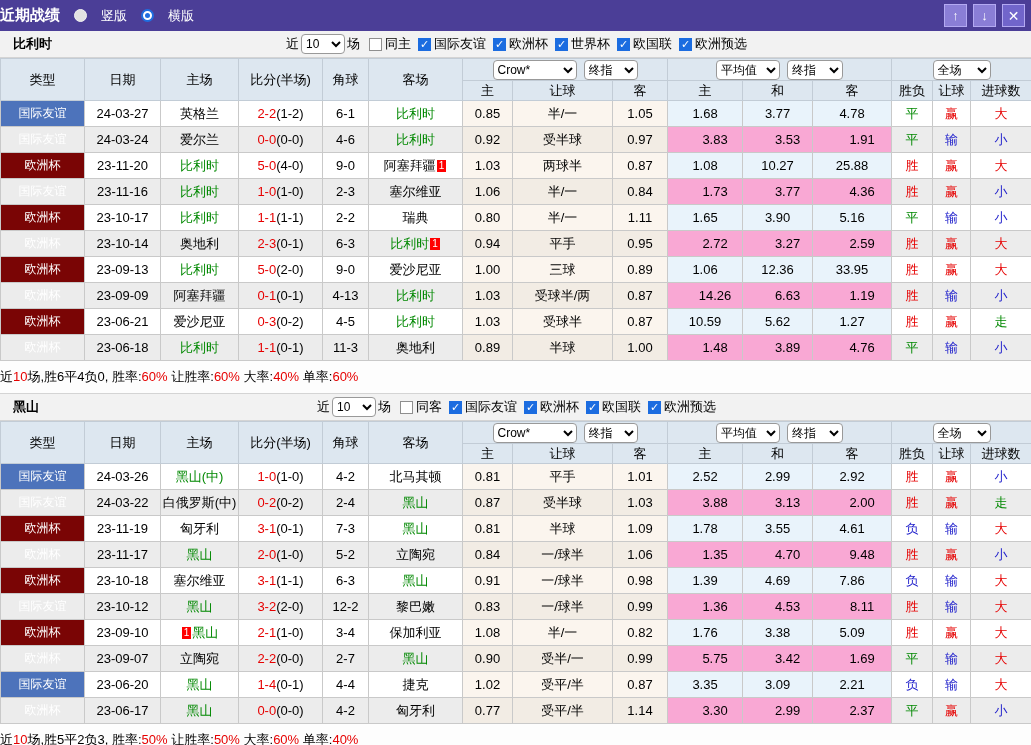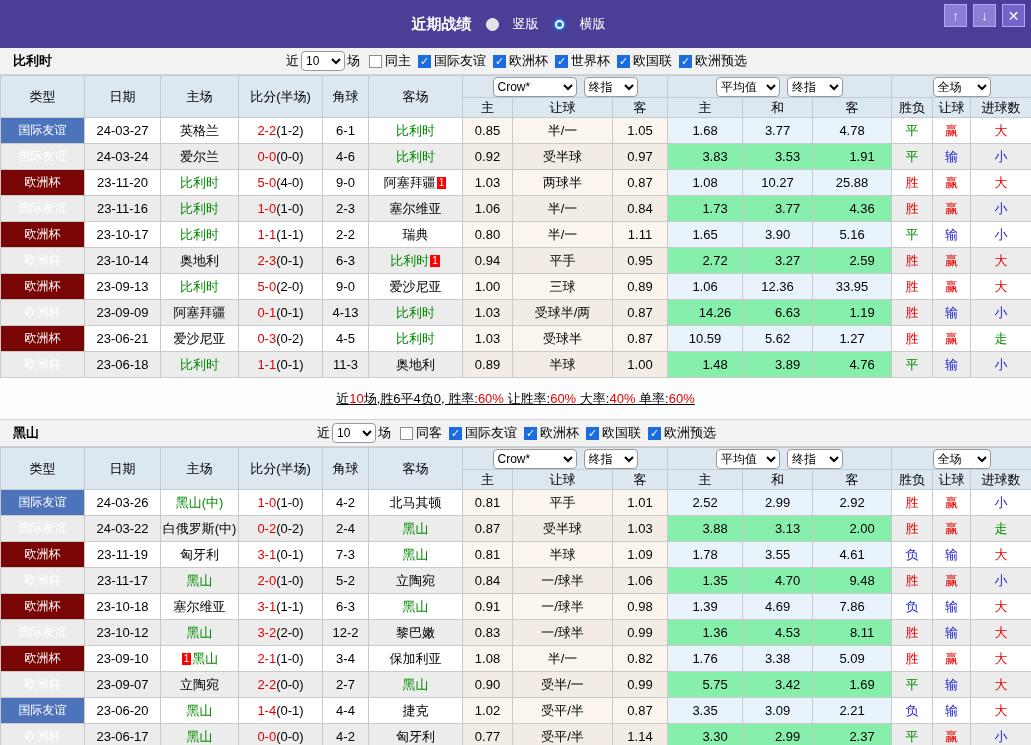--- a/index.html
+++ b/index.html
@@ -3,22 +3,22 @@
 <meta charset="utf-8">
 <style>
   * { box-sizing: border-box; }
   html,body { margin:0; padding:0; }
   body {
     width:1031px; height:745px; overflow:hidden; background:#fff;
     font-family:"Liberation Sans","DejaVu Sans",sans-serif; font-size:13px; color:#000;
   }
   
   .titlebar {
-    height:48px; background:var(--c-bar,#4b3e97); color:#fff;
-    display:flex; align-items:center; justify-content:center; position:relative;
+    height:31px; background:var(--c-bar,#4b3e97); color:#fff;
+    display:flex; align-items:center; justify-content:flex-start; position:relative;
   }
   .title { font-size:15px; font-weight:bold; margin-right:14px; }
   .radio-item { display:flex; align-items:center; gap:14px; margin-right:14px; font-size:13px; cursor:pointer; }
   .radio {
     width:13px; height:13px; border-radius:50%;
     background:#e3e3e3; border:1px solid #f2f2f2; position:relative;
   }
   .radio.selected { background:#fff; border:2px solid #1f6ee0; }
   .radio.selected::after {
     content:""; position:absolute; left:2px; top:2px; right:2px; bottom:2px;
@@ -55,33 +55,33 @@
   th,td { border:1px solid #c9c9c9; padding:0; text-align:center; overflow:hidden; white-space:nowrap; }
   thead th { background:var(--c-head,#dde7f0); border-color:#c2ccd6; font-weight:normal; }
   tr.hgroup th { height:22px; }
   tr.hsub th { height:20px; }
   th.grp .grp-inner { display:flex; align-items:center; justify-content:center; gap:7px; }
   tbody td { height:26px; background:#fff; }
   tr.even td { background:#ececec; }
   td.c-crow { background:#fbf5ee; }
   tr.even td.c-crow { background:#f2ece4; }
   td.c-avg { background:#e9f3fb; }
-  tr.even td.c-avg { background:#86efac;padding-left:20px; }
+  tr.even td.c-avg { background:#f9a8d4;padding-left:20px; }
   td.lg-blue { background:var(--c-friendly,#4d73bb); color:#fff; font-size:12px; }
   td.lg-maroon { background:var(--c-euro,#7a0505); color:#fff; font-size:12px; }
   .t-red { color:var(--c-red,#e60000); }
   .t-blue { color:var(--c-blue,#2222cc); }
   .t-green { color:var(--c-green,#008800); }
   .badge {
     background:#f00; color:#fff; font-size:10px; line-height:12px;
     padding:0 2px; display:inline-block; vertical-align:1px; margin:0 1px;
   }
   .summary {
-    height:42px; background:#fdfdfd; border-bottom:1px solid #d4d4d4;
-    display:flex; align-items:center; justify-content:center; font-size:13px;text-decoration:underline;
+    height:33px; background:#fdfdfd; border-bottom:1px solid #d4d4d4;
+    display:flex; align-items:center; justify-content:flex-start; font-size:13px;
   }
 </style>
 </head>
 <body>
 
 <div class="titlebar">
   <span class="title">近期战绩</span>
   <span class="radio-item">
     <span class="radio"></span>
     <span>竖版</span>

